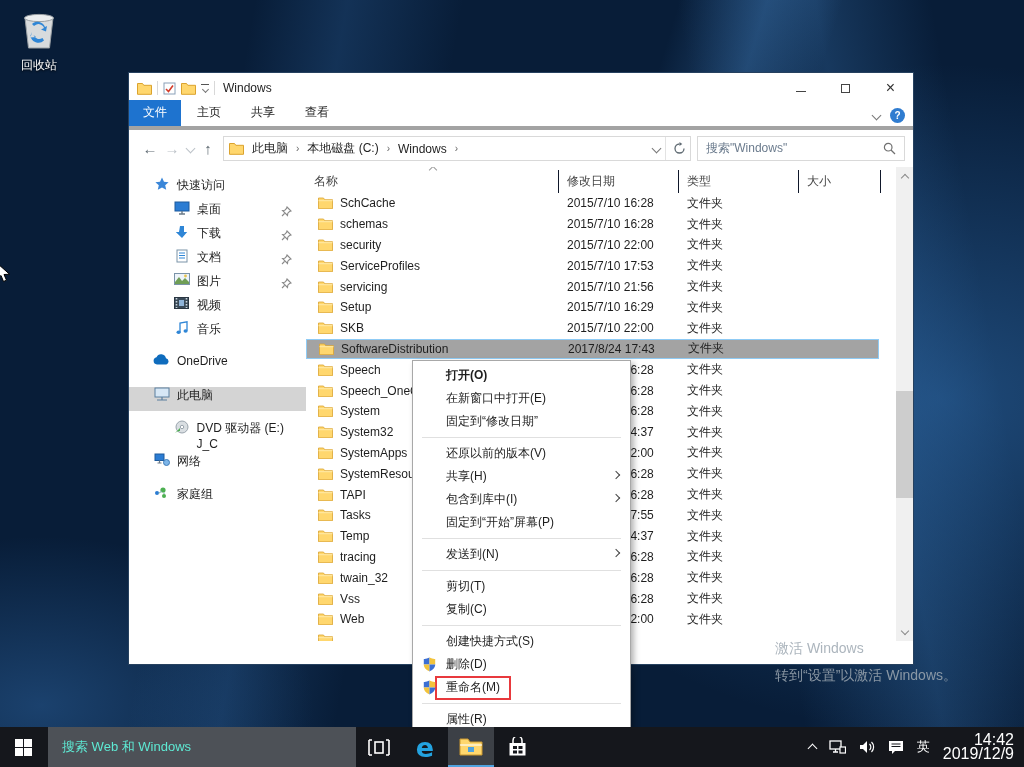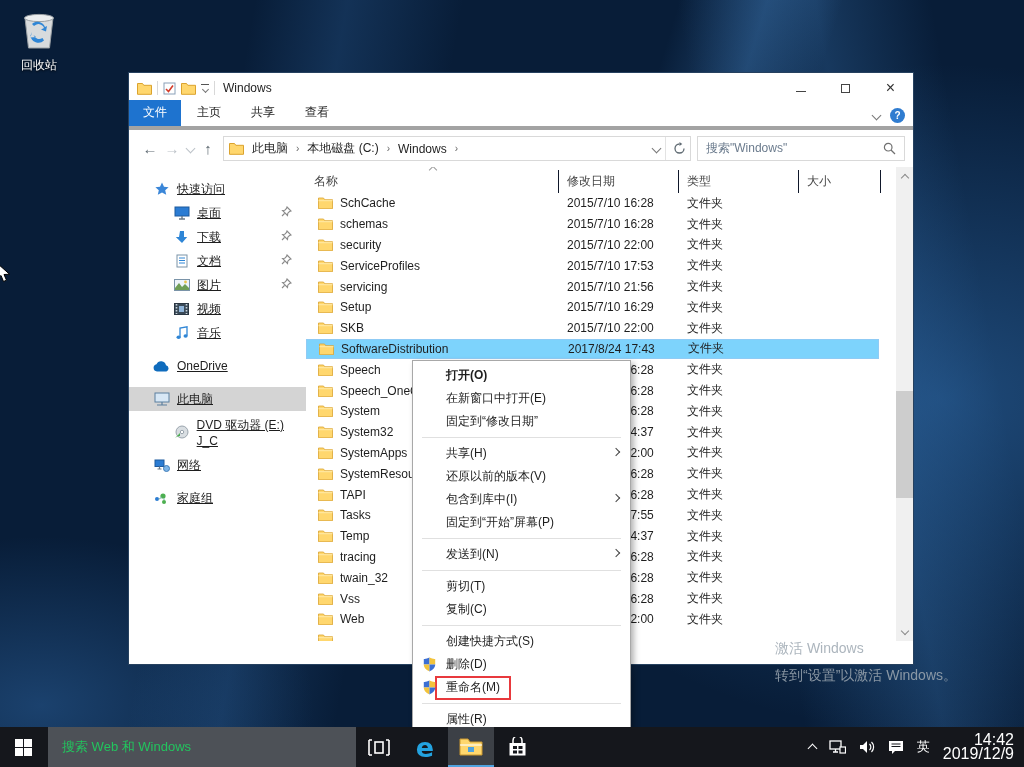--- a/index.html
+++ b/index.html
@@ -60,35 +60,35 @@
   .crumb-sep { color:#666; font-size:10px; padding:0 2px; }
   .addr-tools { display:flex; align-items:center; height:100%; }
   .addr-tools .vsep { width:1px; height:100%; background:#e3e3e3; margin:0 2px; }
   #searchbox { display:flex; align-items:center; height:25px; border:1px solid #d9d9d9; flex:1; margin-left:6px; padding:0 8px; }
   #search-placeholder { color:#6b7b8d; flex:1; }
 
   #content { position:absolute; left:0; top:94px; width:784px; height:474px; overflow:hidden; background:#fff; }
 
   
   #sidebar { position:absolute; left:0; top:0; width:177px; height:100%; padding-top:10px; }
-  .side-item { display:flex; align-items:center; height:24px; padding-left:24px; position:relative;text-decoration:underline; }
+  .side-item { display:flex; align-items:flex-start; height:24px; padding-left:24px; position:relative; }
   .side-item.lvl1 { padding-left:44px; }
   .side-item.gap { margin-top:9px; }
   .side-item.selected { background:#d4d4d4; }
   .side-item .ic { width:17px; display:flex; justify-content:center; margin-right:7px; }
   .side-item .pin { position:absolute; right:14px; top:5px; }
 
   
   #flist { position:absolute; left:177px; top:0; width:607px; height:100%; }
   #fheader { position:absolute; left:0; top:3px; height:23px; width:573px; color:#454545; }
   .hcell { position:absolute; top:0; height:23px; line-height:23px; padding-left:8px; border-right:1px solid #0f172a; }
   #sort-caret { position:absolute; left:124px; top:-3px; width:6px; height:6px; border-left:1px solid #9a9a9a; border-top:1px solid #9a9a9a; transform:rotate(45deg); }
   #rows { position:absolute; left:0; top:26px; width:573px; }
   .frow { position:relative; height:20.8px; display:flex; align-items:center; }
-  .frow.selected { background:#7dd3fc; border:1px solid #8fcbf5; }
+  .frow.selected { background:#a3a3a3; border:1px solid #8fcbf5; }
   .frow .ic { margin-left:12px; margin-right:7px; }
   .frow .nm { width:204px; white-space:nowrap; overflow:hidden; }
   .frow .dt { position:absolute; left:261px; }
   .frow .tp { position:absolute; left:381px; }
 
   
   #vscroll { position:absolute; left:767px; top:0; width:17px; height:474px; background:#f0f0f0; }
   #vscroll .arr { position:absolute; left:0; width:17px; height:17px; display:flex; align-items:center; justify-content:center; }
   #vscroll .thumb { position:absolute; left:0; top:224px; width:17px; height:107px; background:#cdcdcd; }
   .sarr { width:6px; height:6px; border-right:1px solid #8a8a8a; border-bottom:1px solid #8a8a8a; }
@@ -104,21 +104,21 @@
   .menu-item .arrow { position:absolute; right:11px; top:7px; width:6px; height:6px; border-right:1px solid #444; border-top:1px solid #444; transform:rotate(45deg); }
   .menu-sep { height:1px; background:#e0e0e0; margin:4px 9px; }
   .menu-item .redbox { border:2px solid #e8393d; padding:1px 9px 2px; margin-left:-11px; }
 
   
   #taskbar { position:absolute; left:0; top:727px; width:1024px; height:40px; background:#15171c; z-index:100;
              display:flex; align-items:stretch; }
   .tb-btn { width:46px; display:flex; align-items:center; justify-content:center; position:relative; }
   .tb-btn.active { background:#3c4046; box-shadow:inset 0 -2px 0 #4fa3df; }
   #tb-search { width:308px; background:#4d5157; display:flex; align-items:center; padding-left:14px; margin-left:2px; }
-  #tb-search span { color:#22c55e; font-size:13px; }
+  #tb-search span { color:#5eead4; font-size:13px; }
   #tray { margin-left:auto; display:flex; align-items:center; gap:13px; padding-right:10px; color:#fff; }
   #tray .chev-up { width:7px; height:7px; border-left:1px solid #fff; border-top:1px solid #fff; transform:rotate(45deg); margin-top:3px; }
   #clock { text-align:right; line-height:14px; font-size:16px; }
   .edge-e { color:#23a3e0; font-size:27px; font-weight:bold; font-family:"DejaVu Sans",sans-serif; }
   .ime { font-size:13px; }
 </style>
 </head>
 <body>
 
 <div id="recycle-bin">
@@ -639,25 +639,25 @@
       <span>打开(O)</span>
     </div>
     <div class="menu-item">
       <span>在新窗口中打开(E)</span>
     </div>
     <div class="menu-item">
       <span>固定到“修改日期”</span>
     </div>
     <div class="menu-sep"></div>
     <div class="menu-item">
+      <span>还原以前的版本(V)</span>
+    </div>
+    <div class="menu-item">
       <span>共享(H)</span>
       <span class="arrow"></span>
-    </div>
-    <div class="menu-item">
-      <span>还原以前的版本(V)</span>
     </div>
     <div class="menu-item">
       <span>包含到库中(I)</span>
       <span class="arrow"></span>
     </div>
     <div class="menu-item">
       <span>固定到“开始”屏幕(P)</span>
     </div>
     <div class="menu-sep"></div>
     <div class="menu-item">

